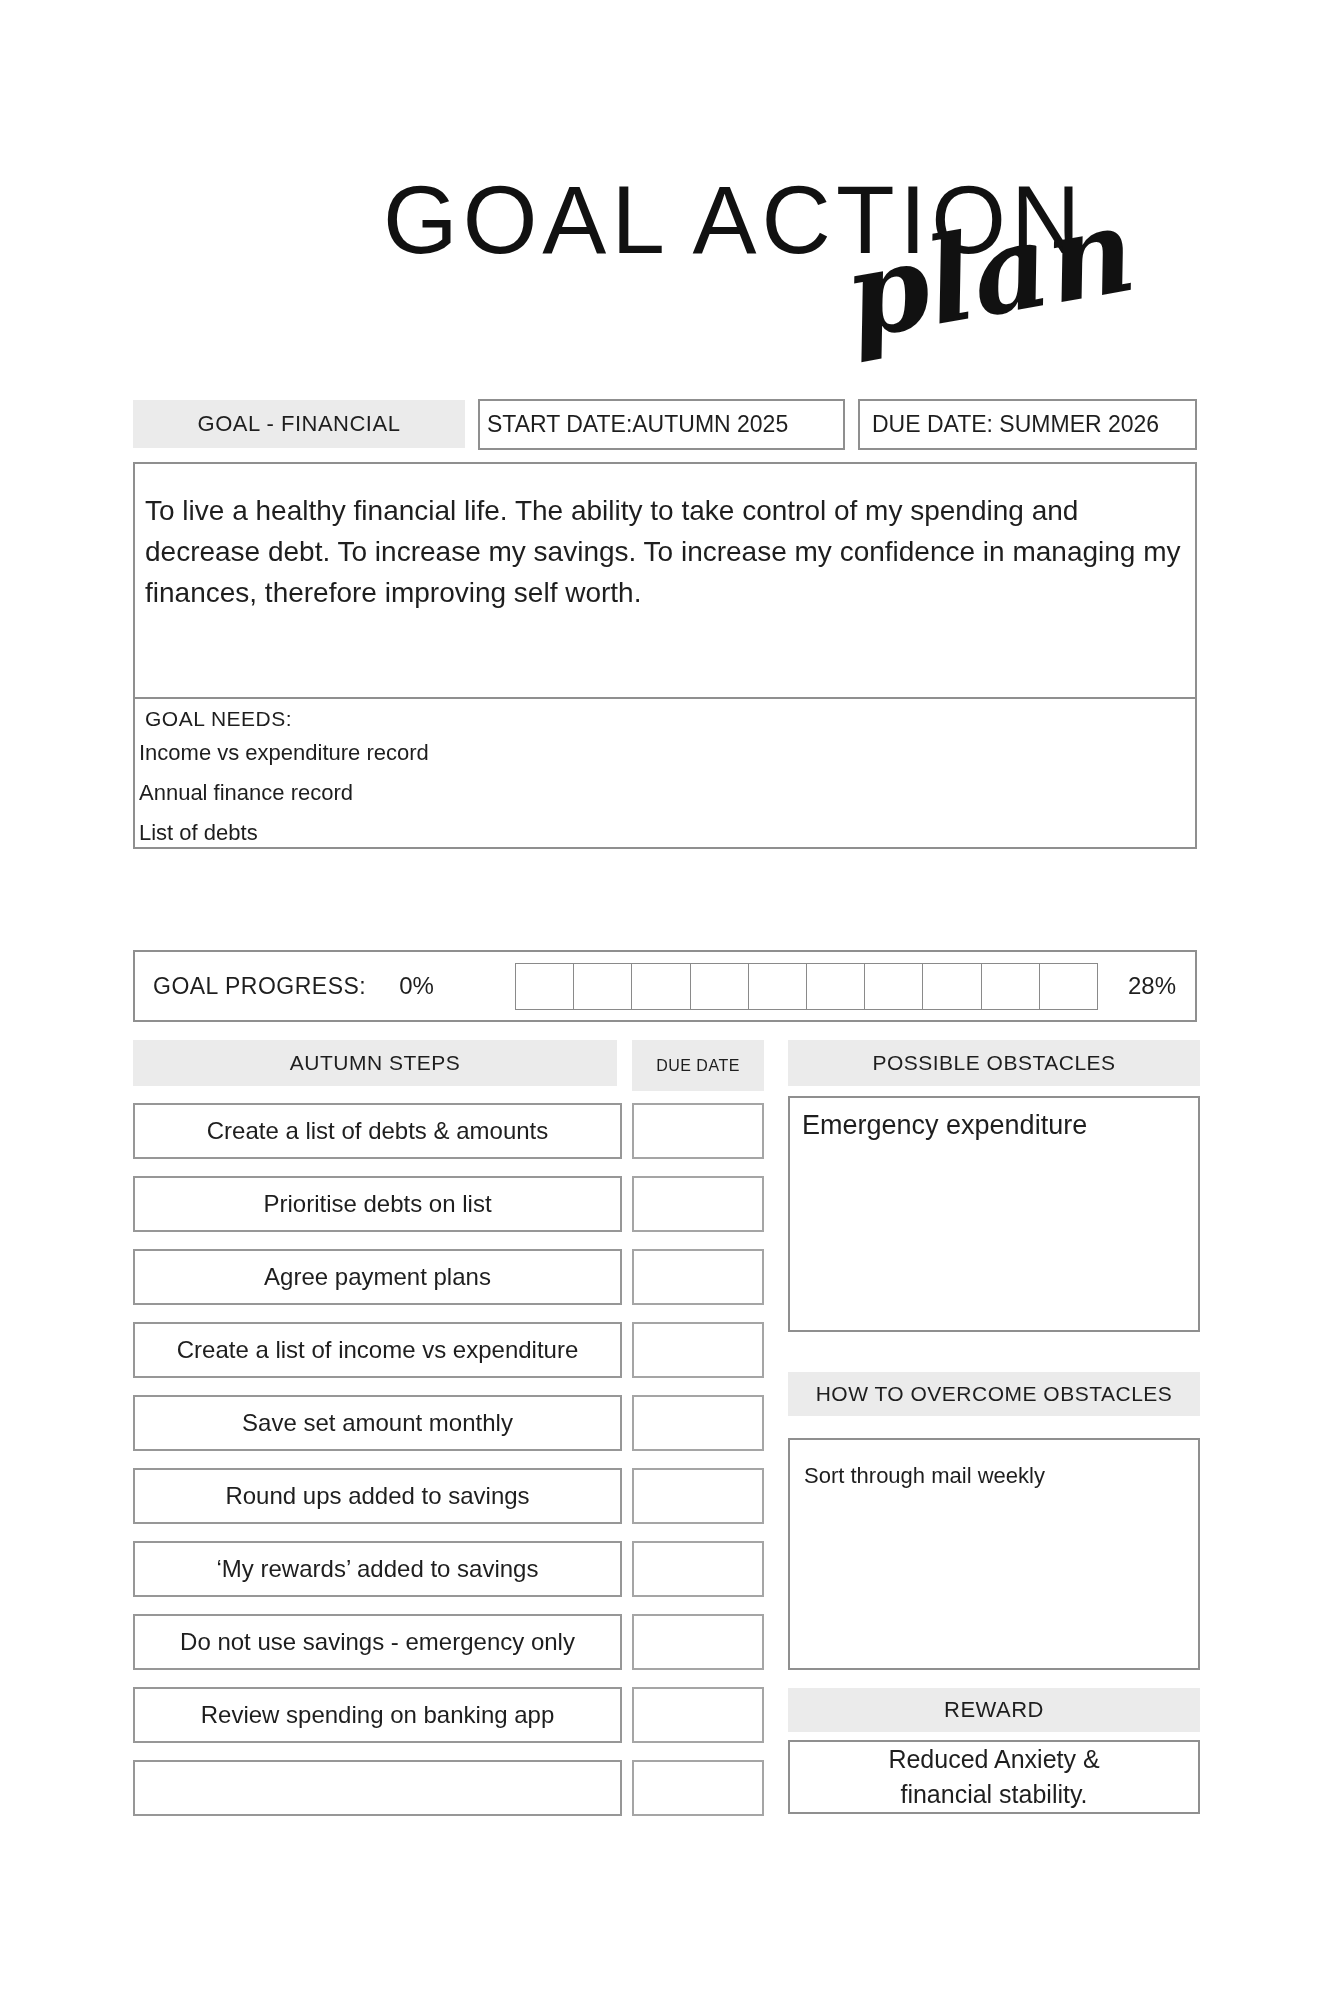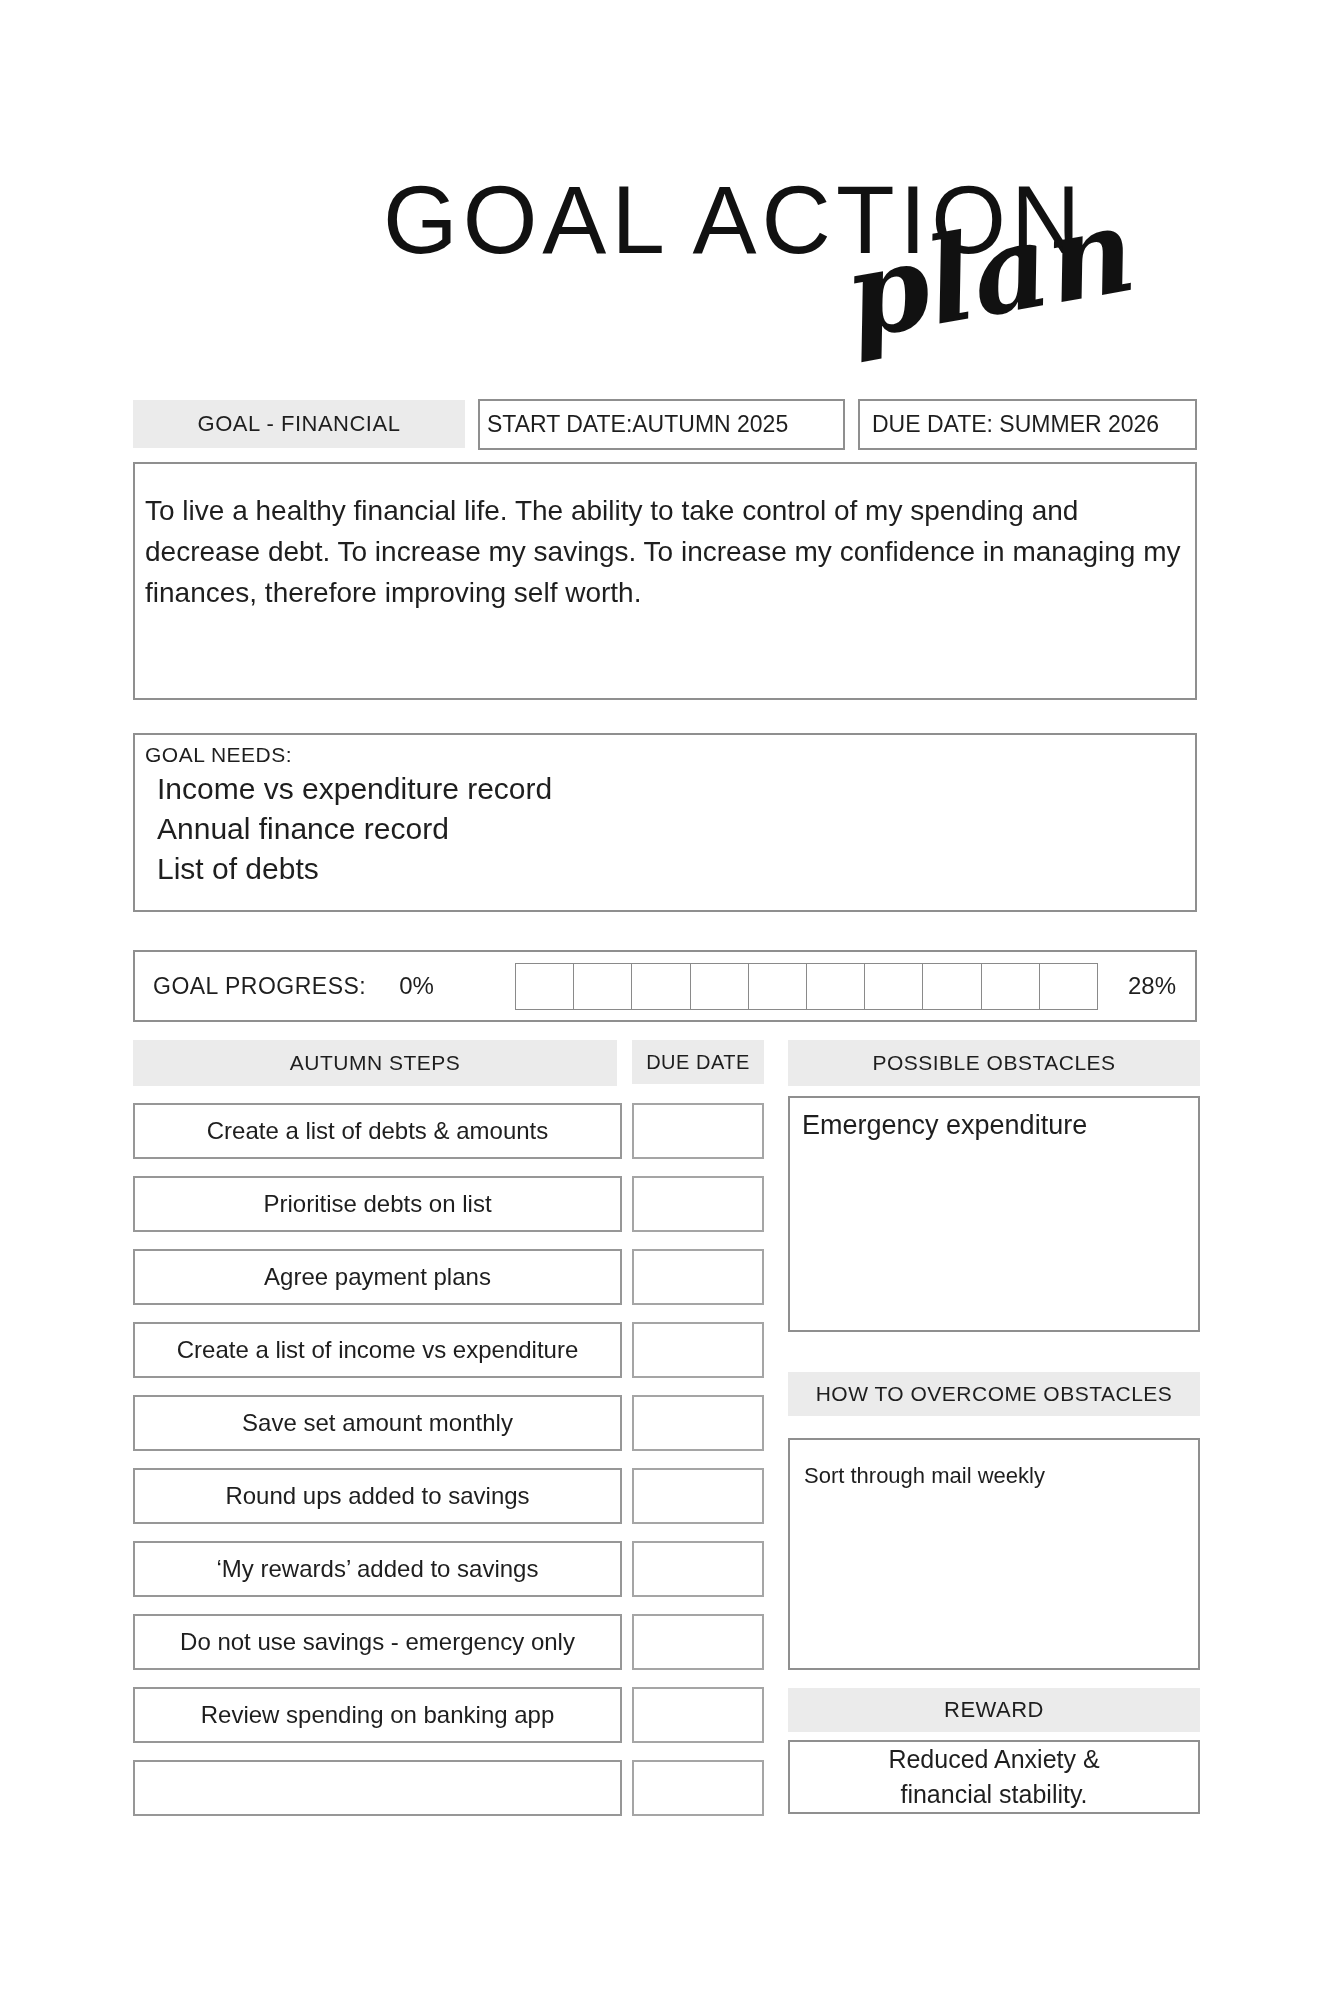--- a/index.html
+++ b/index.html
@@ -18,21 +18,21 @@
     white-space:nowrap;color:#111111;
   }
   .title-script{
     font-family:"DejaVu Serif",serif;font-style:italic;font-weight:700;
     font-size:118px;line-height:110px;transform:rotate(-10deg);color:#111111;
     white-space:nowrap;
   }
   .hdr-field{display:flex;align-items:center;font-size:23px;box-sizing:border-box;}
   .desc-box{padding:26px 14px 0 10px;font-size:28px;line-height:41px;}
   .needs-label{font-size:21px;letter-spacing:0.5px;margin:8px 0 2px 10px;}
-  .needs-item{font-size:30px;line-height:40px;padding-left:22px;}
+  .needs-item{font-size:22px;line-height:40px;padding-left:4px;}
   .progress-label{font-size:23px;letter-spacing:0.5px;}
   .progress-current{font-size:24px;margin-left:3px;}
   .progress-max{font-size:24px;}
   .progress-bar{
     display:flex;border:1px solid #8a8a8a;box-sizing:border-box;background:#fff;
   }
   .progress-cell{flex:1;border-right:1px solid #8a8a8a;}
   .progress-cell:last-child{border-right:none;}
   .col-hdr{font-size:21px;}
   .steps-col{left:133px;top:1103px;}
@@ -60,21 +60,21 @@
 
   <div class="abs title-main" style="left:383px;top:172px;">GOAL ACTION</div>
   <div class="abs title-script" style="left:845px;top:218px;">plan</div>
 
   <div class="abs grayhdr" style="left:133px;top:400px;width:332px;height:48px;font-size:22px;">GOAL - FINANCIAL</div>
   <div class="abs bordered hdr-field" style="left:478px;top:399px;width:367px;height:51px;padding-left:7px;">START DATE:AUTUMN 2025</div>
   <div class="abs bordered hdr-field" style="left:858px;top:399px;width:339px;height:51px;padding-left:12px;">DUE DATE: SUMMER 2026</div>
 
   <div class="abs bordered desc-box" style="left:133px;top:462px;width:1064px;height:238px;">To live a healthy financial life. The ability to take control of my spending and decrease debt. To increase my savings. To increase my confidence in managing my finances, therefore improving self worth.</div>
 
-  <div class="abs bordered" style="left:133px;top:733px;width:1064px;height:179px;">
+  <div class="abs bordered" style="left:133px;top:697px;width:1064px;height:152px;">
     <div class="needs-label">GOAL NEEDS:</div>
     <div id="needs-list">
         <div class="needs-item">Income vs expenditure record</div>
         <div class="needs-item">Annual finance record</div>
         <div class="needs-item">List of debts</div>
       </div>
   </div>
 
   <div class="abs bordered" style="left:133px;top:950px;width:1064px;height:72px;">
     <div class="abs" style="left:18px;top:0;height:68px;display:flex;align-items:center;gap:30px;">
@@ -92,21 +92,21 @@
         <div class="progress-cell"></div>
         <div class="progress-cell"></div>
         <div class="progress-cell"></div>
       </div>
     <div class="abs" style="left:993px;top:0;height:68px;display:flex;align-items:center;">
       <span class="progress-max">28%</span>
     </div>
   </div>
 
   <div class="abs grayhdr col-hdr" style="left:133px;top:1040px;width:484px;height:46px;">AUTUMN STEPS</div>
-  <div class="abs grayhdr col-hdr" style="left:632px;top:1040px;width:132px;height:44px;font-size:20px;">DUE DATE</div>
+  <div class="abs grayhdr col-hdr" style="left:632px;top:1040px;width:132px;height:51px;font-size:16px;">DUE DATE</div>
   <div class="abs grayhdr col-hdr" style="left:788px;top:1040px;width:412px;height:46px;">POSSIBLE OBSTACLES</div>
 
   <div class="abs steps-col" id="steps-list">
       <div class="step-row">
         <div class="step-box">Create a list of debts &amp; amounts</div>
         <div class="due-box"></div>
       </div>
       <div class="step-row">
         <div class="step-box">Prioritise debts on list</div>
         <div class="due-box"></div>

